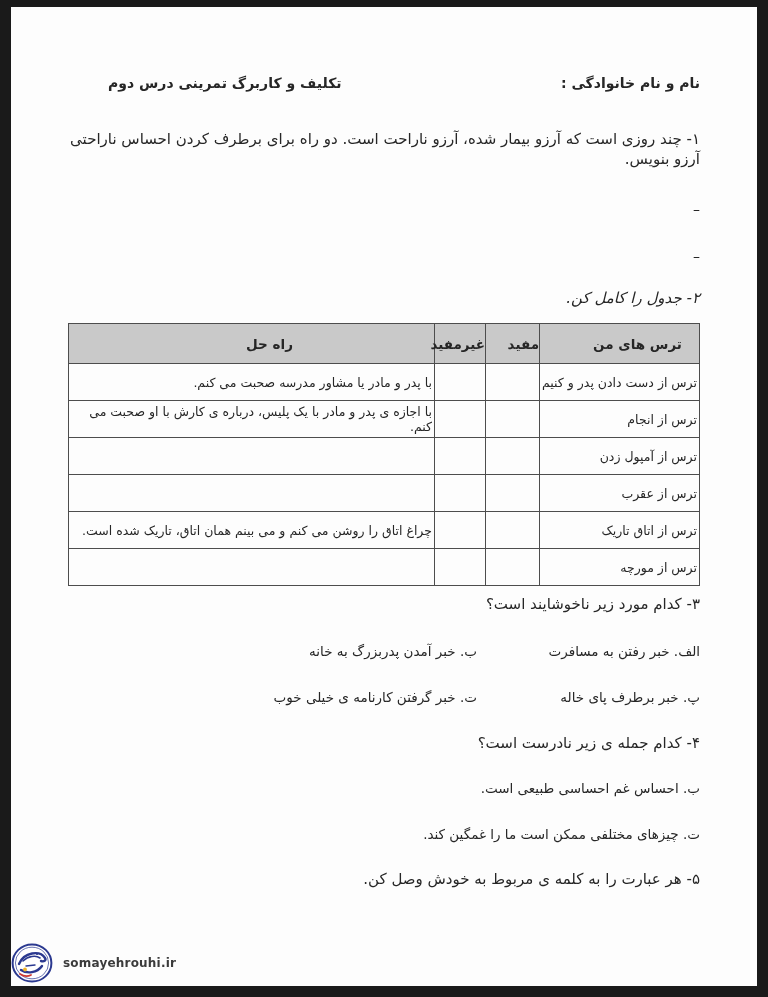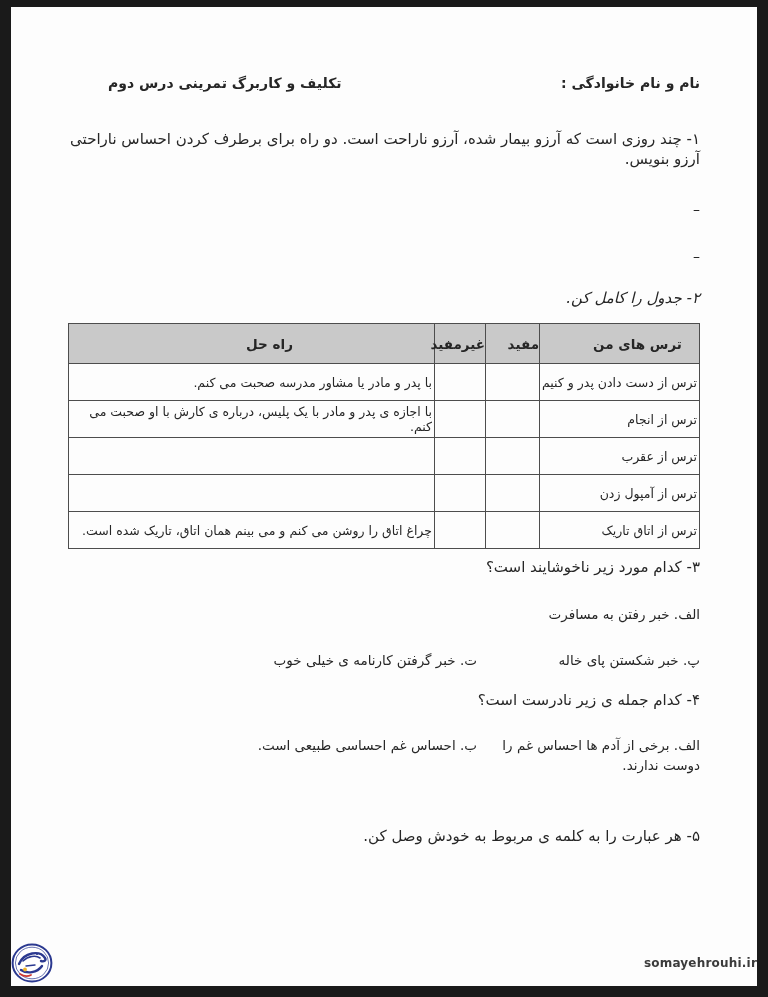--- a/index.html
+++ b/index.html
@@ -39,27 +39,27 @@
   }
   td {
     height:37px; font-size:12.5px; padding:2px 2px;
     text-align:right; vertical-align:middle;
   }
   .q3 { margin-top:8px; }
   .opts { display:flex; margin-top:26px; font-size:13.5px; line-height:20px; }
   .opts.first-row { margin-top:27px; }
   .opts .opt-first { flex:0 0 223px; }
   .opts .opt-first.wide { flex:0 0 305px; }
-  .q4 { margin-top:20px; }
+  .q4 { margin-top:26px; }
   .opts.q4r1 { margin-top:25px; }
   .q5 { margin-top:25px; }
   .footer {
     position:absolute; bottom:3px; left:0; right:0;
-    display:flex; direction:ltr; justify-content:space-between; align-items:center;
-    gap:4px;
+    display:flex; direction:ltr; justify-content:flex-start; align-items:center;
+    gap:10px;
   }
   .site-url { font-size:12px; font-weight:600; color:#3b3b3b; letter-spacing:0.2px; }
   .logo-svg { display:block; }
 </style>
 </head>
 <body>
 
 <div class="page">
 
   <div class="hdr">
@@ -93,55 +93,62 @@
       <td></td>
       <td>با پدر و مادر یا مشاور مدرسه صحبت می کنم.</td>
     </tr>
     <tr>
       <td>ترس از انجام</td>
       <td></td>
       <td></td>
       <td>با اجازه ی پدر و مادر با یک پلیس، درباره ی کارش با او صحبت می کنم.</td>
     </tr>
     <tr>
-      <td>ترس از عقرب</td>
+      <td>ترس از آمپول زدن</td>
       <td></td>
       <td></td>
       <td></td>
     </tr>
     <tr>
-      <td>ترس از آمپول زدن</td>
+      <td>ترس از عقرب</td>
       <td></td>
       <td></td>
       <td></td>
     </tr>
     <tr>
       <td>ترس از اتاق تاریک</td>
       <td></td>
       <td></td>
       <td>چراغ اتاق را روشن می کنم و می بینم همان اتاق، تاریک شده است.</td>
     </tr>
+    <tr>
+      <td>ترس از مورچه</td>
+      <td></td>
+      <td></td>
+      <td></td>
+    </tr>
   </tbody>
     </table>
 
   <p class="q q3">۳- کدام مورد زیر ناخوشایند است؟</p>
   <div class="opts first-row">
     <span class="opt-first">الف. خبر رفتن به مسافرت</span>
+    <span>ب. خبر آمدن پدربزرگ به خانه</span>
   </div>
   <div class="opts">
-    <span class="opt-first">پ. خبر شکستن پای خاله</span>
+    <span class="opt-first">پ. خبر برطرف پای خاله</span>
     <span>ت. خبر گرفتن کارنامه ی خیلی خوب</span>
   </div>
 
   <p class="q q4">۴- کدام جمله ی زیر نادرست است؟</p>
   <div class="opts q4r1">
-    <span class="opt-first">الف. برخی از آدم ها احساس غم را دوست ندارند.</span>
     <span>ب. احساس غم احساسی طبیعی است.</span>
   </div>
   <div class="opts">
+    <span>ت. چیزهای مختلفی ممکن است ما را غمگین کند.</span>
   </div>
 
   <p class="q q5">۵- هر عبارت را به کلمه ی مربوط به خودش وصل کن.</p>
 
   <div class="footer">
     <svg class="logo-svg" width="42" height="40" viewBox="0 0 42 40" aria-hidden="true">
       <ellipse cx="21" cy="20" rx="19.4" ry="18.6" fill="#ffffff" stroke="#2b3990" stroke-width="2"></ellipse>
       <ellipse cx="21" cy="20" rx="16.6" ry="15.8" fill="none" stroke="#2b3990" stroke-width="0.7"></ellipse>
       <path d="M8 21 C13 9, 29 7, 34 15 C35.5 17.5, 33 19, 30 18" fill="none" stroke="#2b3990" stroke-width="2.4" stroke-linecap="round"></path>
       <path d="M12 18 C17 13, 25 12, 29 15" fill="none" stroke="#2b3990" stroke-width="1.6" stroke-linecap="round"></path>

